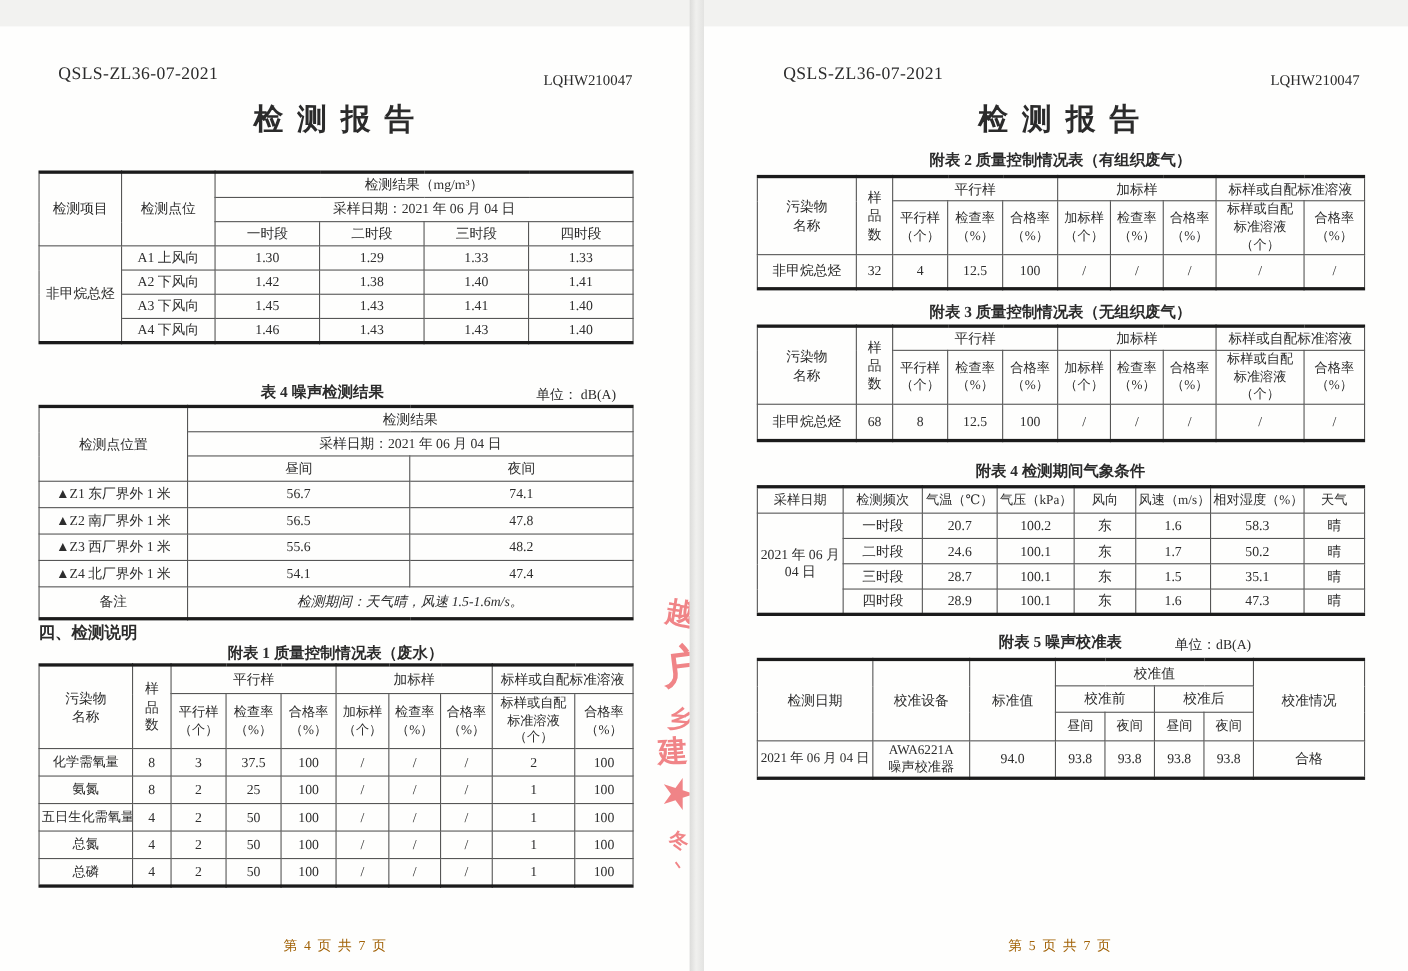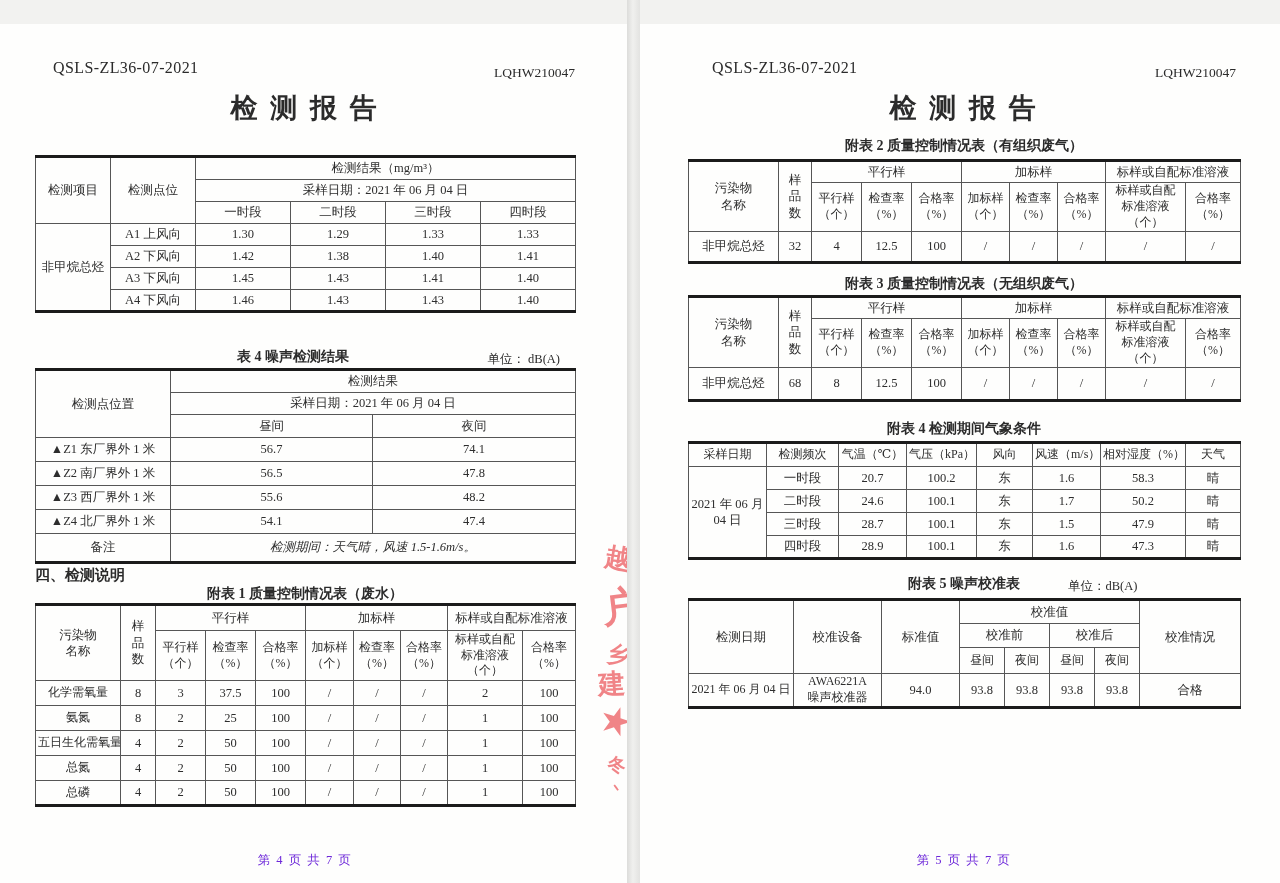--- a/index.html
+++ b/index.html
@@ -11,21 +11,21 @@
   .rp{left:640px;width:640px;}
   .divider{position:absolute;left:627px;top:0;width:13px;height:883px;
            background:linear-gradient(90deg,#dcdcda,#f0f0ee 45%,#e3e3e1);}
   .abs{position:absolute;}
   .code{font-size:16px;letter-spacing:.4px;}
   .repno{font-size:13.5px;}
   .rtitle{font-size:27px;font-weight:bold;letter-spacing:3px;text-align:center;}
   .cap{font-size:14px;font-weight:bold;text-align:center;}
   .unit{font-size:12.5px;}
   .sect{font-size:15px;font-weight:bold;}
-  .foot{font-size:12.5px;color:#6d28d9;text-align:center;letter-spacing:1.5px;}
+  .foot{font-size:12.5px;color:#a16207;text-align:center;letter-spacing:1.5px;}
   table.t{border-collapse:collapse;table-layout:fixed;font-size:12.5px;color:#2d2d2d;
           position:absolute;border-top:3px solid #1b1b1b;border-bottom:3px solid #1b1b1b;}
   .t td{border:1px solid #565656;text-align:center;vertical-align:middle;
         padding:0 2px;line-height:1.32;font-weight:normal;overflow:hidden;}
   .pre{white-space:pre-line;}
   .nw{white-space:nowrap;}
   .la{text-align:left;padding-left:10px;font-style:italic;}
   .f12{font-size:12px;}
   .stampbox{position:absolute;left:596px;top:542px;width:31px;height:255px;overflow:hidden;
             opacity:.82;pointer-events:none;}
@@ -439,21 +439,21 @@
         <td>1.7</td>
         <td>50.2</td>
         <td>晴</td>
       </tr>
       <tr style="height:23px">
         <td>三时段</td>
         <td>28.7</td>
         <td>100.1</td>
         <td>东</td>
         <td>1.5</td>
-        <td>47.9</td>
+        <td>35.1</td>
         <td>晴</td>
       </tr>
       <tr style="height:23px">
         <td>四时段</td>
         <td>28.9</td>
         <td>100.1</td>
         <td>东</td>
         <td>1.6</td>
         <td>47.3</td>
         <td>晴</td>

